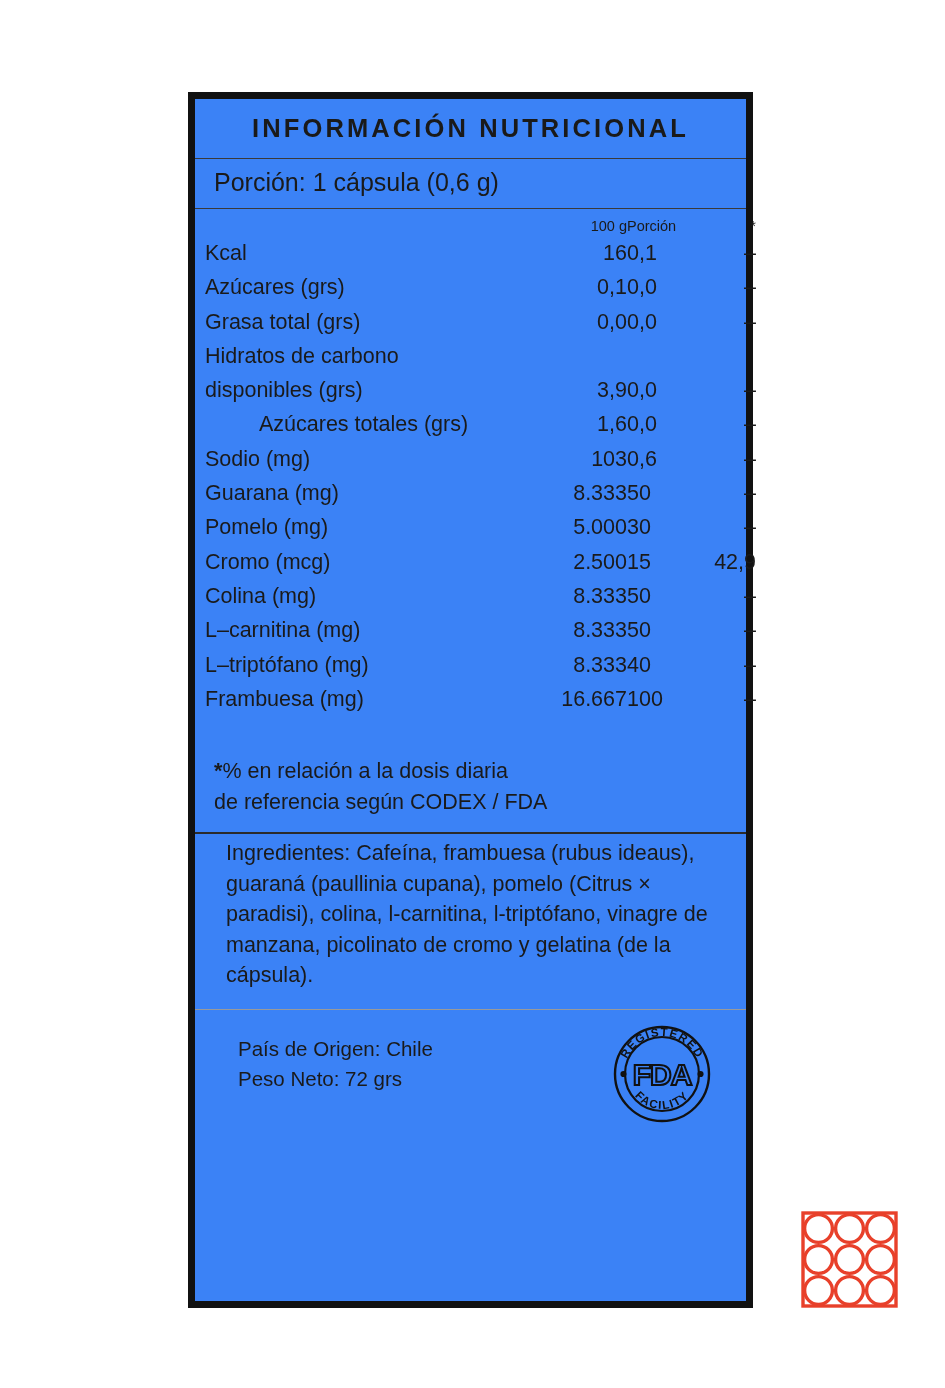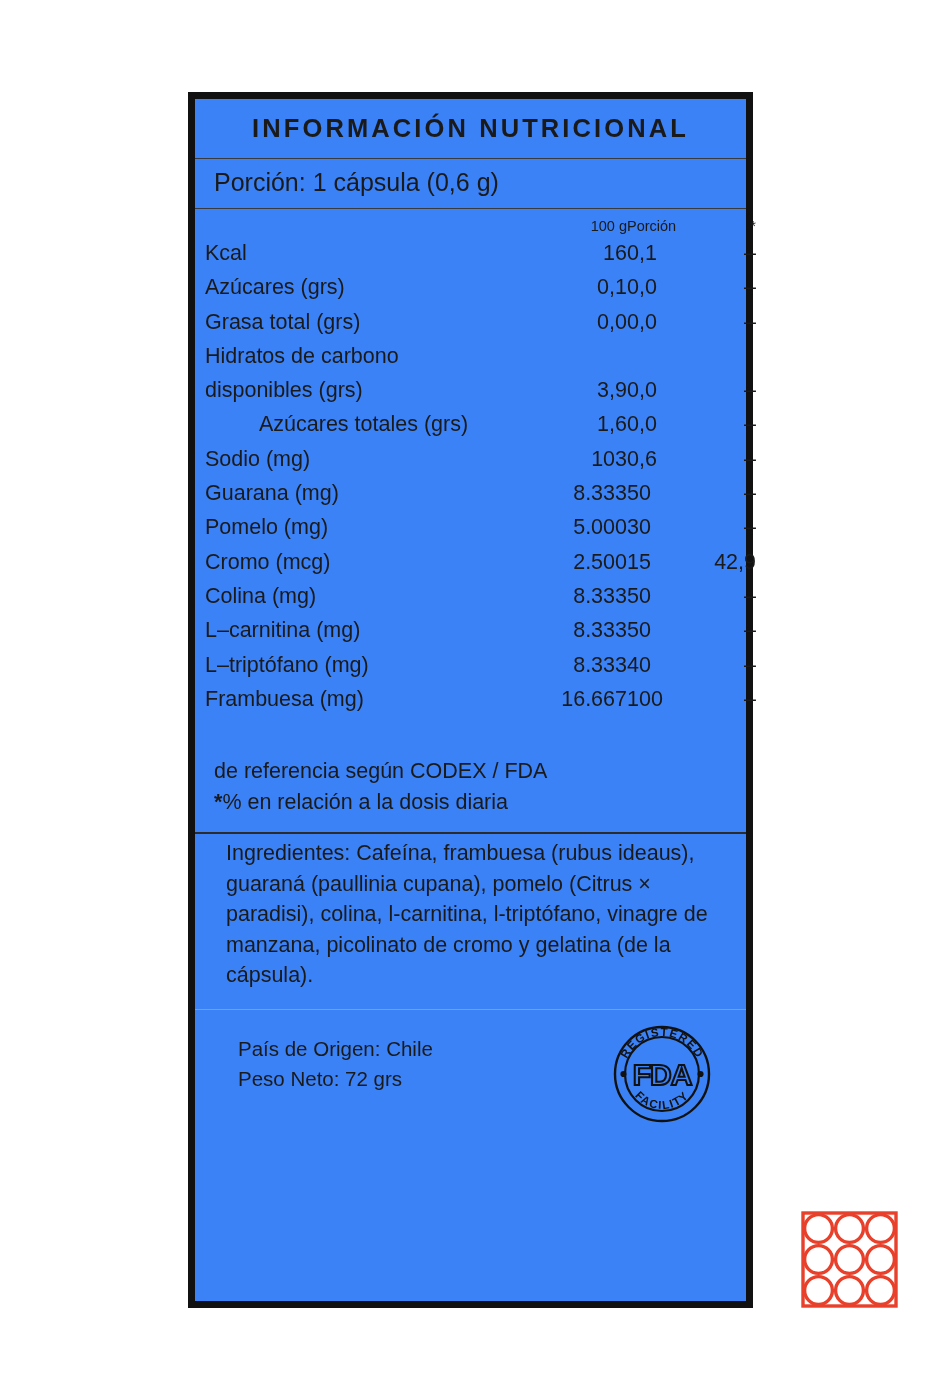--- a/index.html
+++ b/index.html
@@ -266,22 +266,22 @@
             <td class="v-name">Frambuesa (mg)</td>
             <td class="v-hundred">16.667</td>
             <td class="v-portion">100</td>
             <td class="v-star">–</td>
           </tr>
         </tbody>
     </table>
   </div>
 
   <div class="footnote-band">
+    <div class="footnote-line"><span class="footnote-star">*</span><span>% en relación a la dosis diaria</span></div>
     <div class="footnote-line">de referencia según CODEX / FDA</div>
-    <div class="footnote-line"><span class="footnote-star">*</span><span>% en relación a la dosis diaria</span></div>
   </div>
 
   <div class="ingredients-band">
     <div class="ingredients-text">Ingredientes: Cafeína, frambuesa (rubus ideaus), guaraná (paullinia cupana), pomelo (Citrus × paradisi), colina, l-carnitina, l-triptófano, vinagre de manzana, picolinato de cromo y gelatina (de la cápsula).</div>
   </div>
 
   <div class="footer-band">
     <div class="footer-line">País de Origen: Chile</div>
     <div class="footer-line">Peso Neto: 72 grs</div>
 

